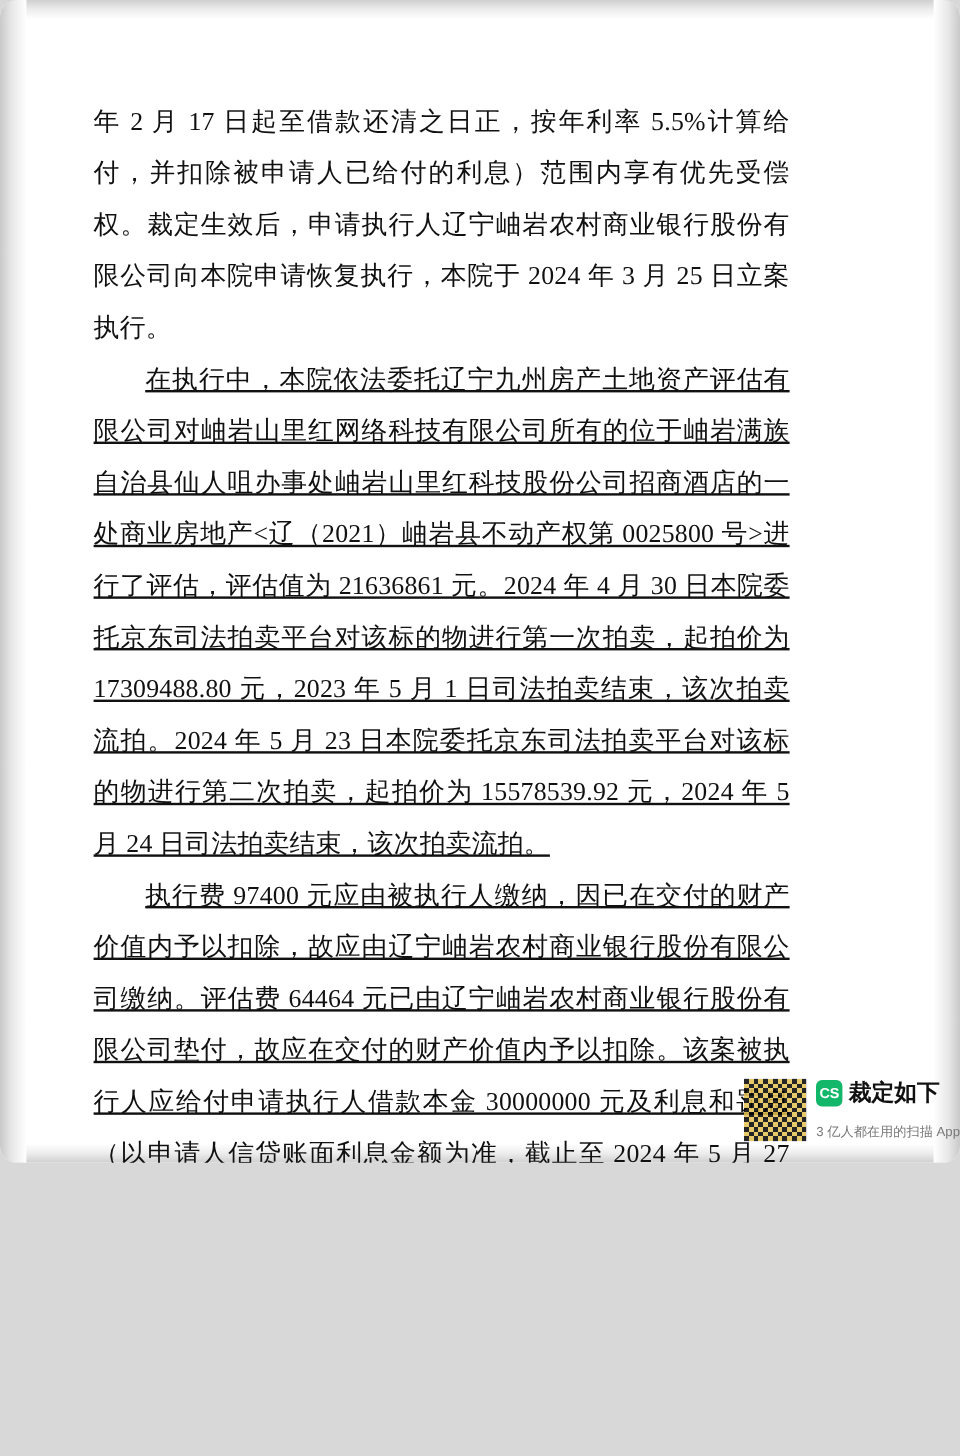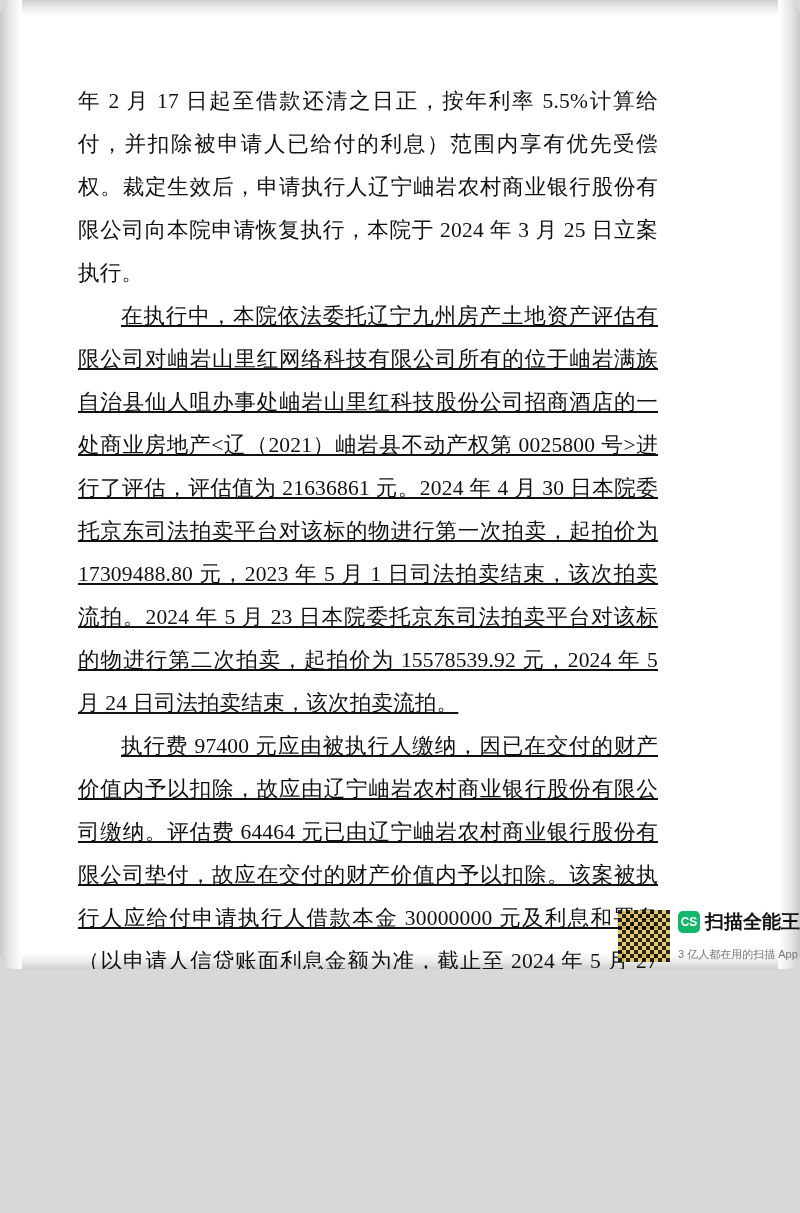--- a/index.html
+++ b/index.html
@@ -62,21 +62,21 @@
     padding: 0;
   }
   .indent {
     text-indent: 2em;
     text-decoration: underline;
   }
   
   #scan-badge {
     position: absolute;
     right: 0px;
-    bottom: 7px;
+    bottom: 18px;
     display: flex;
     align-items: center;
     gap: 8px;
   }
   #qr {
     width: 52px;
     height: 52px;
     background:
       repeating-linear-gradient(90deg, #1a3fb0 0 4px, #ffffff 4px 8px),
       repeating-linear-gradient(0deg, #1a3fb0 0 4px, #ffffff 4px 8px);
@@ -134,18 +134,18 @@
     <p class="para indent">在执行中，本院依法委托辽宁九州房产土地资产评估有限公司对岫岩山里红网络科技有限公司所有的位于岫岩满族自治县仙人咀办事处岫岩山里红科技股份公司招商酒店的一处商业房地产&lt;辽（2021）岫岩县不动产权第 0025800 号&gt;进行了评估，评估值为 21636861 元。2024 年 4 月 30 日本院委托京东司法拍卖平台对该标的物进行第一次拍卖，起拍价为 17309488.80 元，2023 年 5 月 1 日司法拍卖结束，该次拍卖流拍。2024 年 5 月 23 日本院委托京东司法拍卖平台对该标的物进行第二次拍卖，起拍价为 15578539.92 元，2024 年 5 月 24 日司法拍卖结束，该次拍卖流拍。</p>
     <p class="para indent">执行费 97400 元应由被执行人缴纳，因已在交付的财产价值内予以扣除，故应由辽宁岫岩农村商业银行股份有限公司缴纳。评估费 64464 元已由辽宁岫岩农村商业银行股份有限公司垫付，故应在交付的财产价值内予以扣除。该案被执行人应给付申请执行人借款本金 30000000 元及利息和罚息（以申请人信贷账面利息金额为准，截止至 2024 年 5 月 27 日累计 3660226.04 元），现申请人同意以第二次拍卖流拍价 15578539.92 元接收该房地产，剩余欠款继续执行。</p>
     <p class="para indent">一、将岫岩山里红网络科技有限公司所有的位于岫岩满族自治县仙人咀办事处岫岩山里红科技股份公司招商酒店</p>
   </div>
 
   <div id="scan-badge">
     <div id="qr"></div>
     <div id="badge-text">
       <div id="badge-main">
         <div id="cs-logo">CS</div>
-        <div id="badge-title">扫描全能王</div>
+        <div id="badge-title">裁定如下</div>
       </div>
       <div id="badge-sub">3 亿人都在用的扫描 App</div>
     </div>
   </div>
 </div>
 
 </body></html>

